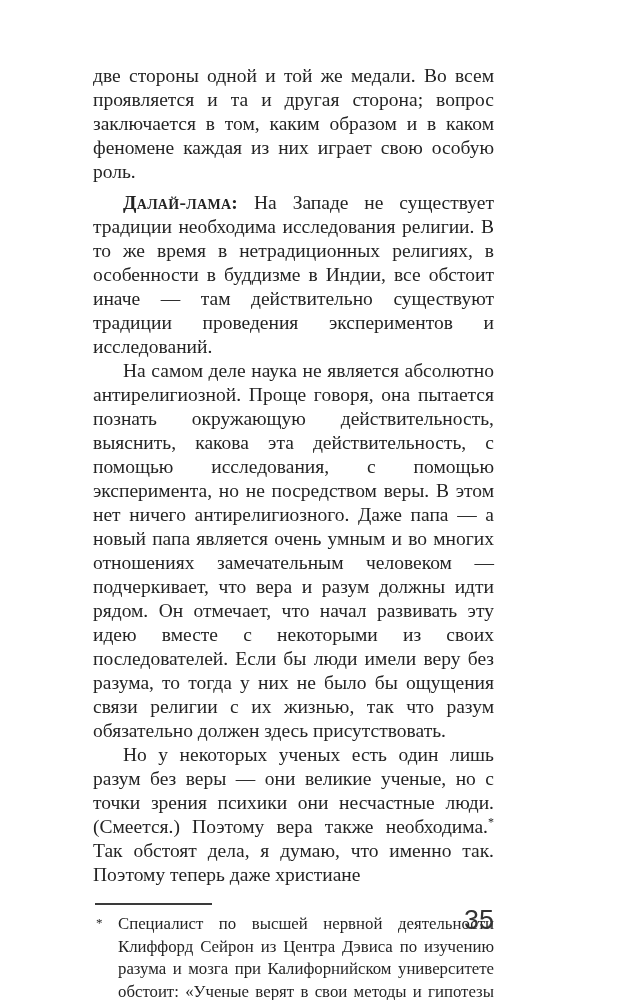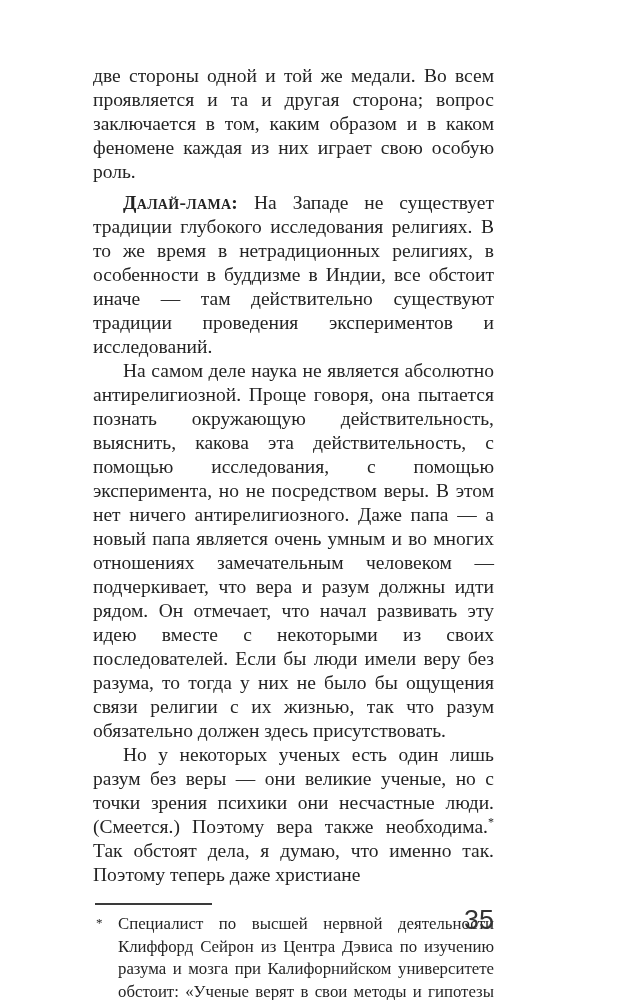--- a/index.html
+++ b/index.html
@@ -76,21 +76,21 @@
 </style>
 </head>
 <body>
 
 <div class="page">
 
   <main>
 
     <p class="para no-indent"><span>две стороны одной и той же медали. Во всем проявляется и та и другая сторона; вопрос заключается в том, каким образом и в каком феномене каждая из них играет свою особую роль.</span></p>
 
-    <p class="para speaker-turn"><span class="speaker">Далай-лама:</span> <span>На Западе не существует традиции глубокого исследования религиях. В то же время в нетрадиционных религиях, в особенности в буддизме в Индии, все обстоит иначе — там действительно существуют традиции проведения экспериментов и исследований.</span></p>
+    <p class="para speaker-turn"><span class="speaker">Далай-лама:</span> <span>На Западе не существует традиции необходима исследования религии. В то же время в нетрадиционных религиях, в особенности в буддизме в Индии, все обстоит иначе — там действительно существуют традиции проведения экспериментов и исследований.</span></p>
 
     <p class="para"><span>На самом деле наука не является абсолютно антирелигиозной. Проще говоря, она пытается познать окружающую действительность, выяснить, какова эта действительность, с помощью исследования, с помощью эксперимента, но не посредством веры. В этом нет ничего антирелигиозного. Даже папа — а новый папа является очень умным и во многих отношениях замечательным человеком — подчеркивает, что вера и разум должны идти рядом. Он отмечает, что начал развивать эту идею вместе с некоторыми из своих последователей. Если бы люди имели веру без разума, то тогда у них не было бы ощущения связи религии с их жизнью, так что разум обязательно должен здесь присутствовать.</span></p>
 
     <p class="para"><span>Но у некоторых ученых есть один лишь разум без веры — они великие ученые, но с точки зрения психики они несчастные люди. (Смеется.) Поэтому вера также необходима.</span><sup class="fn-ref">*</sup><span> Так обстоят дела, я думаю, что именно так. Поэтому теперь даже христиане</span></p>
 
   </main>
 
   <footer class="footnote-area">
     <div class="fn-rule"></div>
     <div class="footnote">

